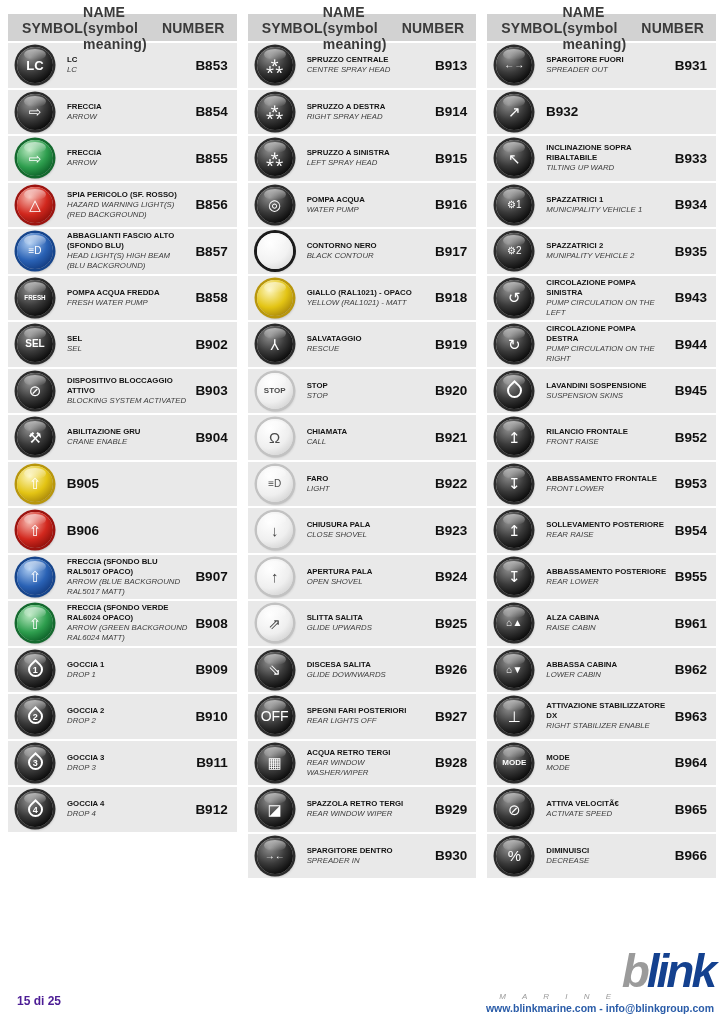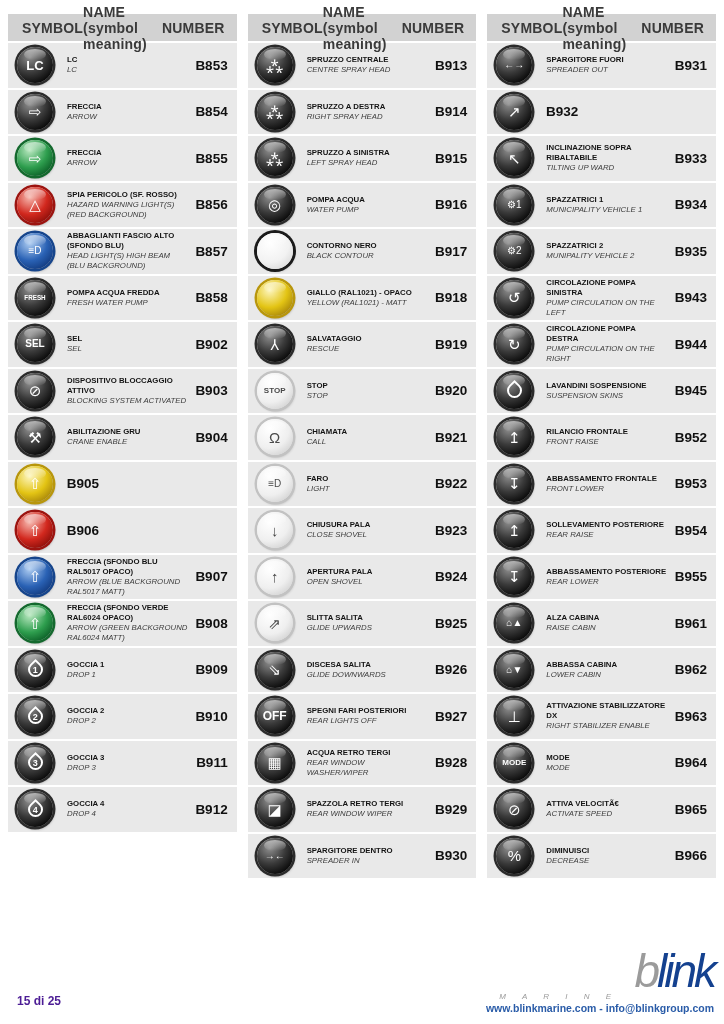--- a/index.html
+++ b/index.html
@@ -55,21 +55,21 @@
   }
   .drop > span { transform:rotate(-45deg); font-size:9px; font-weight:bold; }
   .names { flex:1; padding-left:5px; padding-right:2px; }
   .name-it { font-size:7.8px; font-weight:bold; color:#141414; line-height:1.3; text-transform:uppercase; }
   .name-en { font-size:7.8px; font-style:italic; color:#3c3c3c; line-height:1.3; text-transform:uppercase; }
   .num-cell { width:46px; flex:none; text-align:right; padding-right:9px;
               font-size:13.5px; font-weight:bold; color:#101010; }
   .page-number { position:absolute; left:17px; bottom:16px; font-size:12px;
                  font-weight:bold; color:#4c1d95; }
   .brand { position:absolute; right:10px; bottom:10px; width:260px; text-align:right; }
-  .brand-logo { font-size:46px; font-style:italic; font-weight:normal;
+  .brand-logo { font-size:46px; font-style:italic; font-weight:bold;
                 letter-spacing:-3px; line-height:.85; white-space:nowrap; }
   .logo-b { color:#9b9b9b; }
   .logo-link { color:#14418f; }
   .brand-marine { font-size:8px; font-style:italic; color:#9b9b9b;
                   letter-spacing:7px; margin:1px 96px 0 0; }
   .brand-site { font-size:10.5px; font-weight:bold; color:#2a5ca8; margin-top:1px; }
 </style>
 </head>
 <body>
 
@@ -458,21 +458,21 @@
     </div>
     <div class="names">
       <div class="name-it">DISCESA SALITA</div>
       <div class="name-en">GLIDE DOWNWARDS</div>
     </div>
     <div class="num-cell">B926</div>
   </div>
         <div class="row">
     <div class="icon-cell">
       <div class="btn btn--black">
-        <span class="glyph" style="font-weight: bold; font-size: 12px;">OFF</span>
+        <span class="glyph" style="font-weight: normal; font-size: 14px;">OFF</span>
       </div>
     </div>
     <div class="names">
       <div class="name-it">SPEGNI FARI POSTERIORI</div>
       <div class="name-en">REAR LIGHTS OFF</div>
     </div>
     <div class="num-cell">B927</div>
   </div>
         <div class="row">
     <div class="icon-cell">

